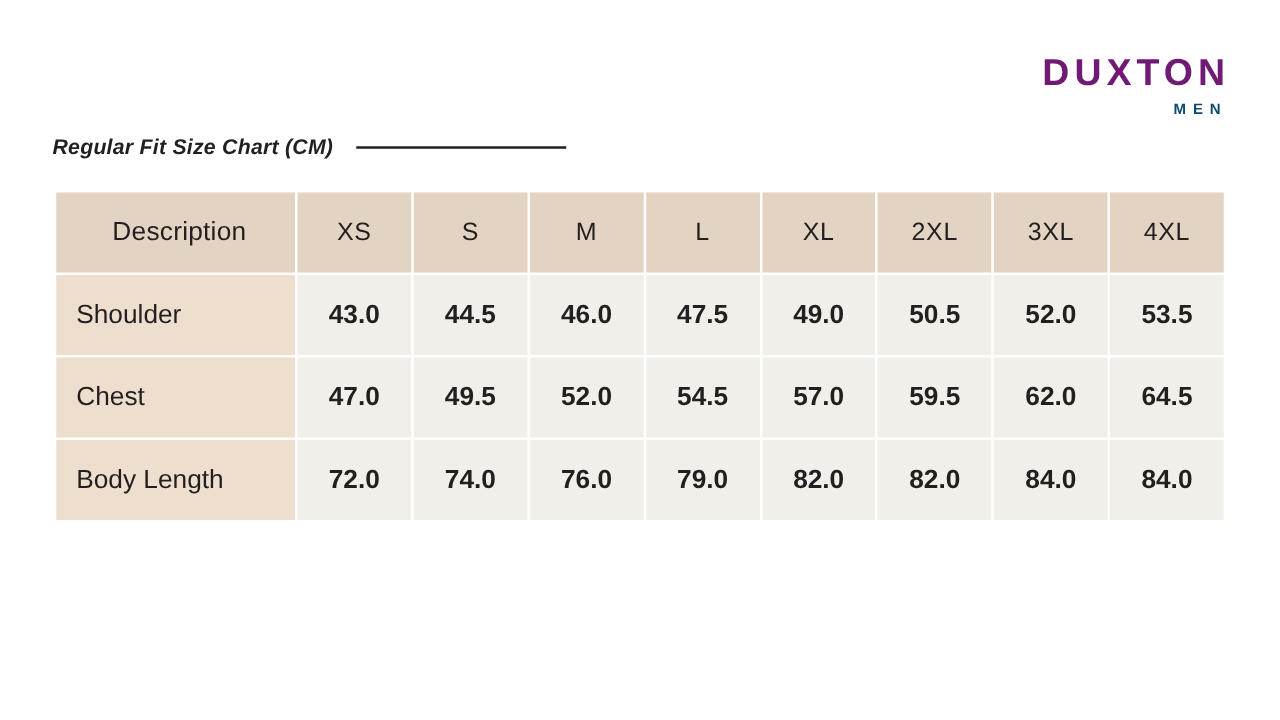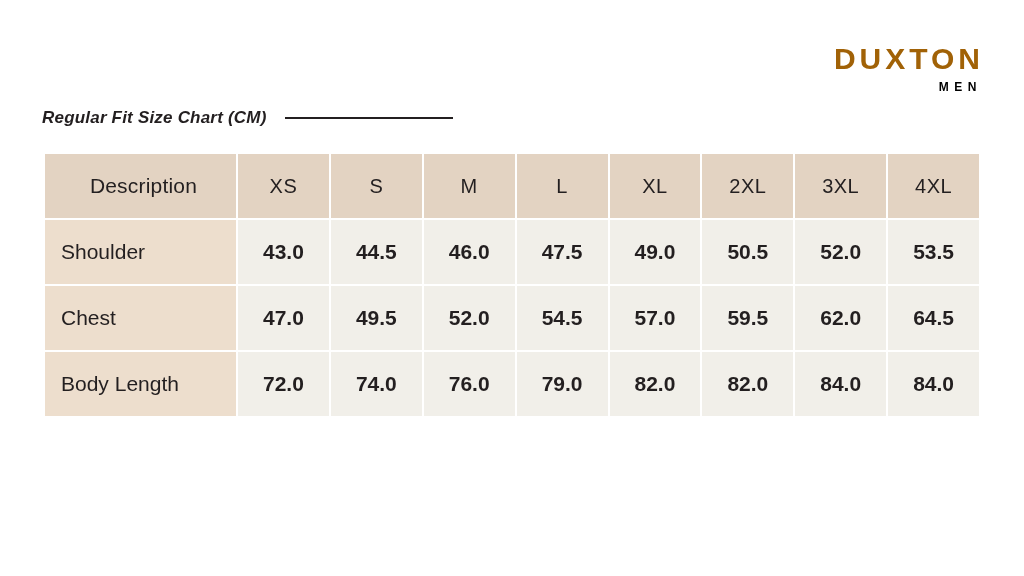--- a/index.html
+++ b/index.html
@@ -20,29 +20,29 @@
     position: absolute;
     top: 44px;
     right: 40px;
     text-align: right;
   }
   .brand-name {
     font-family: "Liberation Sans", sans-serif;
     font-weight: bold;
     font-size: 30px;
     letter-spacing: 4px;
-    color: #a16207;
+    color: #701a75;
     line-height: 1;
   }
   .brand-sub {
     font-family: "Liberation Sans", sans-serif;
     font-weight: bold;
     font-size: 12px;
     letter-spacing: 5.5px;
-    color: #000000;
+    color: #0c4a6e;
     margin-top: 7px;
     margin-right: 2px;
     line-height: 1;
   }
 
   .chart-title-row {
     position: absolute;
     top: 108px;
     left: 42px;
     display: flex;

